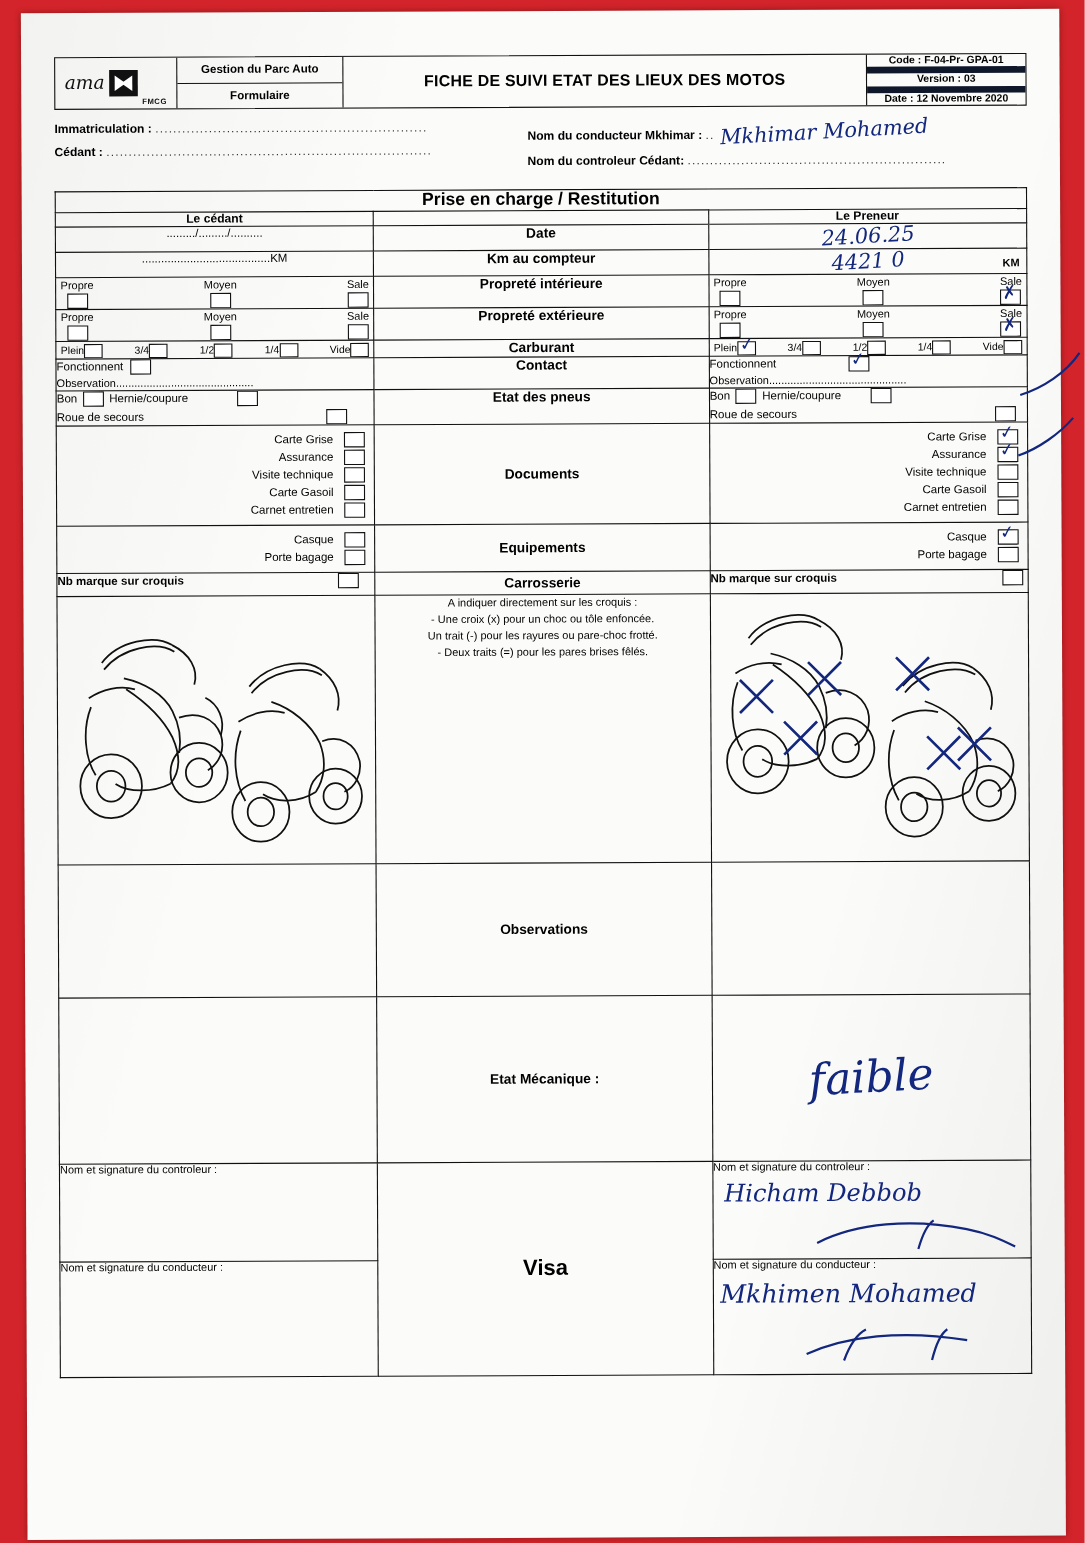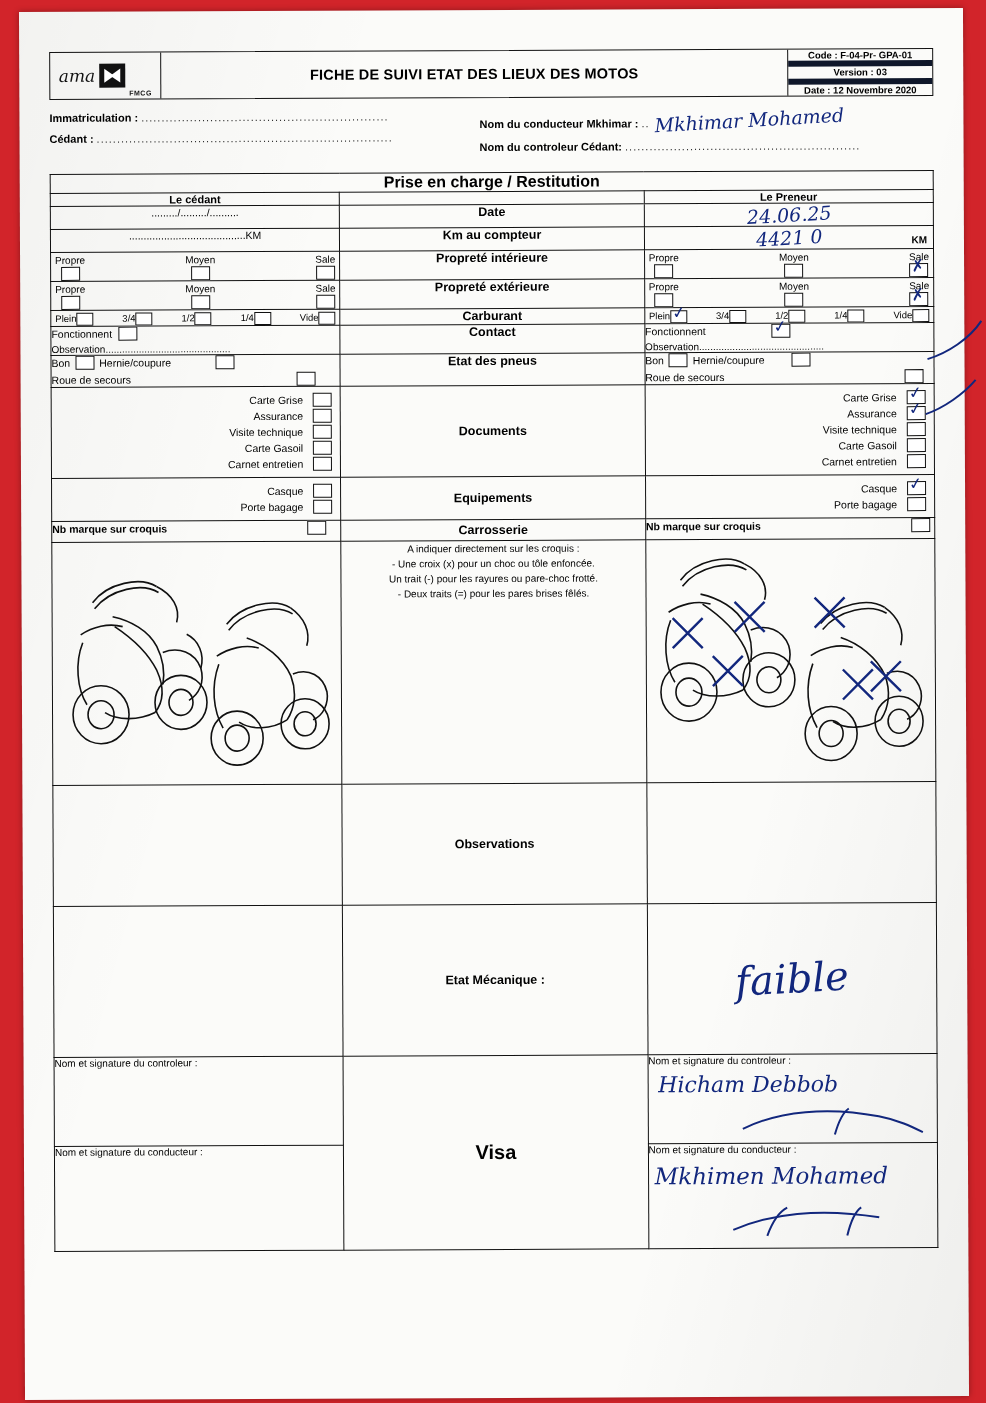--- a/index.html
+++ b/index.html
@@ -108,20 +108,24 @@
     <div class="logo">
       <span class="ama">ama</span>
       <span class="blk">
         <svg width="20" height="18" viewBox="0 0 20 18">
               <polygon points="2,2 12,9 2,16" fill="#fff"></polygon>
               <polygon points="18,2 8,9 18,16" fill="#fff"></polygon>
             </svg>
       </span>
       <span class="fmcg">FMCG</span>
     </div>
+    <div class="mid2">
+      <div>Gestion du Parc Auto</div>
+      <div>Formulaire</div>
+    </div>
     <div class="title">FICHE DE SUIVI ETAT DES LIEUX DES MOTOS</div>
     <div class="codebox">
       <div>Code : F-04-Pr- GPA-01</div>
       <div>Version : 03</div>
       <div>Date : 12 Novembre 2020</div>
     </div>
   </div>
 
   <div class="ident">
     <div class="left">

